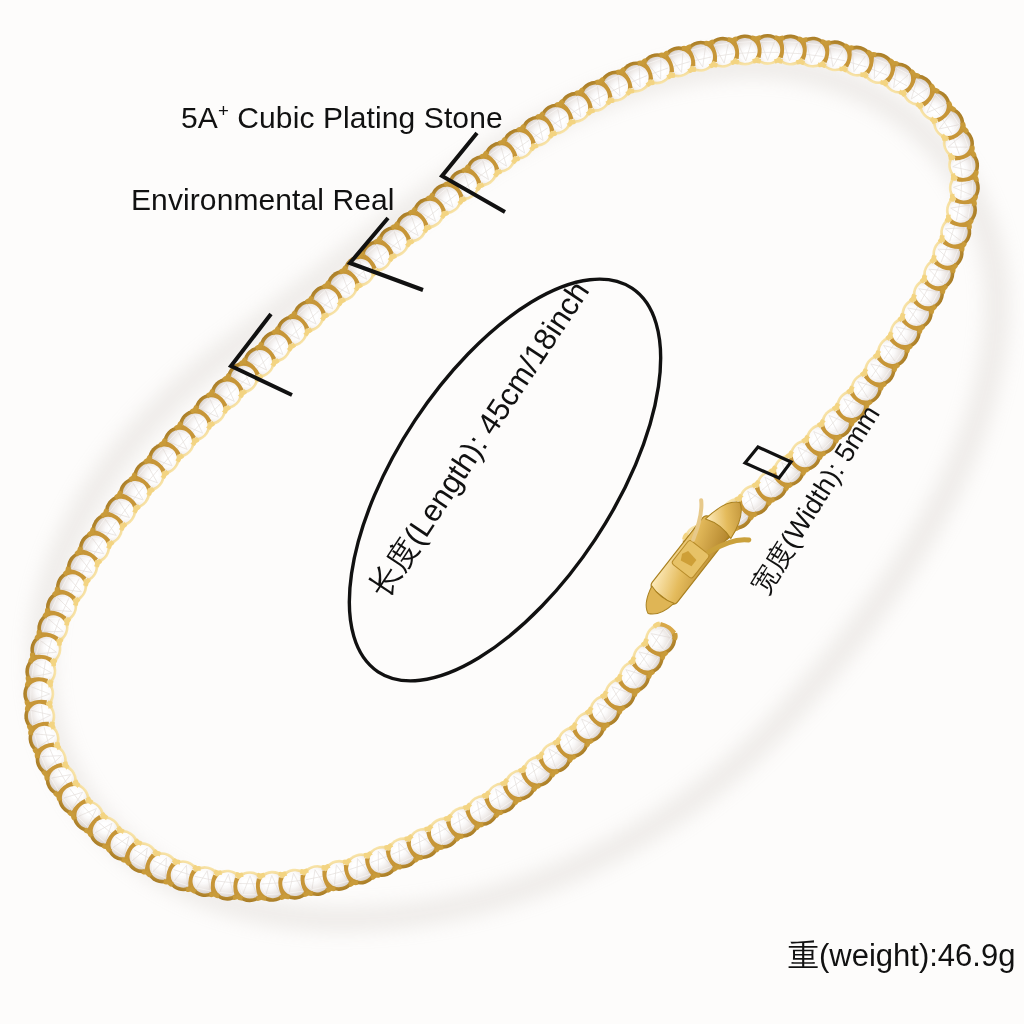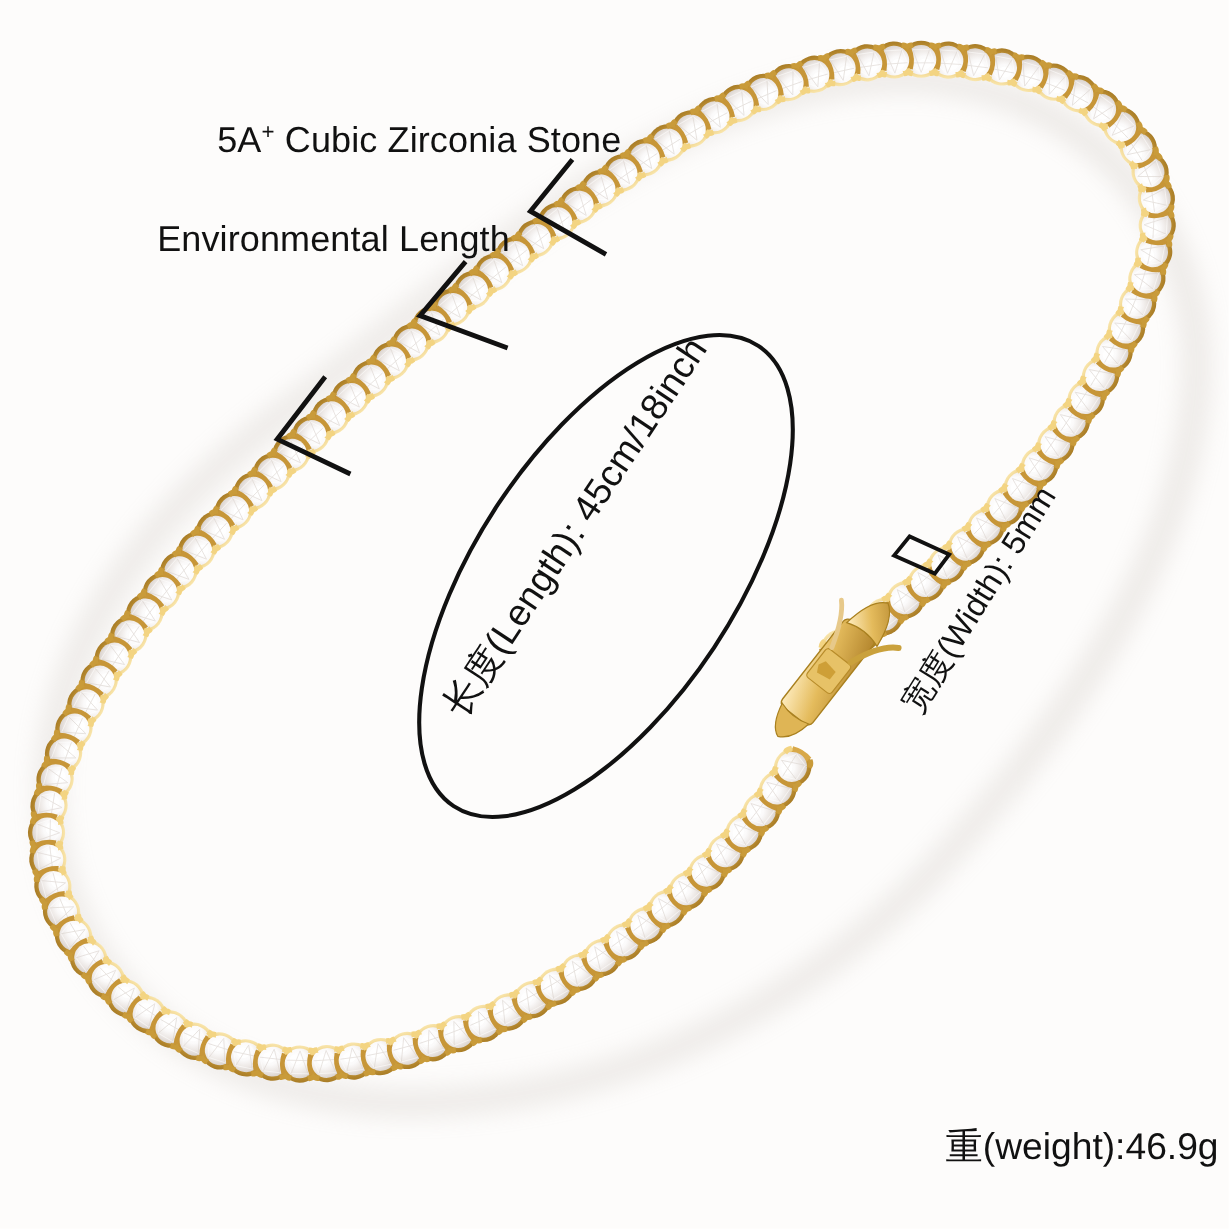--- a/index.html
+++ b/index.html
@@ -276,24 +276,24 @@
     </g>
 
     <g stroke="#111111" stroke-width="4" fill="none" stroke-linecap="butt" stroke-linejoin="miter">
       <polyline points="477,133 442,176 505,212"></polyline>
       <polyline points="388,218 350,263 423,290"></polyline>
       <polyline points="271,314 231,366 292,395"></polyline>
     </g>
   </svg>
 
   <div class="anno-label" id="label-cz">
-    <span>5A</span><sup>+</sup><span> Cubic Zirconia Stone</span>
+    <span>5A</span><sup>+</sup><span> Cubic Plating Stone</span>
   </div>
 
-  <div class="anno-label" id="label-brass">Environmental Length</div>
+  <div class="anno-label" id="label-brass">Environmental Real</div>
 
 
   <div class="dim-label" id="label-length">长度(Length): 45cm/18inch</div>
 
   <div class="dim-label" id="label-width">宽度(Width): 5mm</div>
 
   <div id="label-weight">重(weight):46.9g</div>
 
 </div>
 

